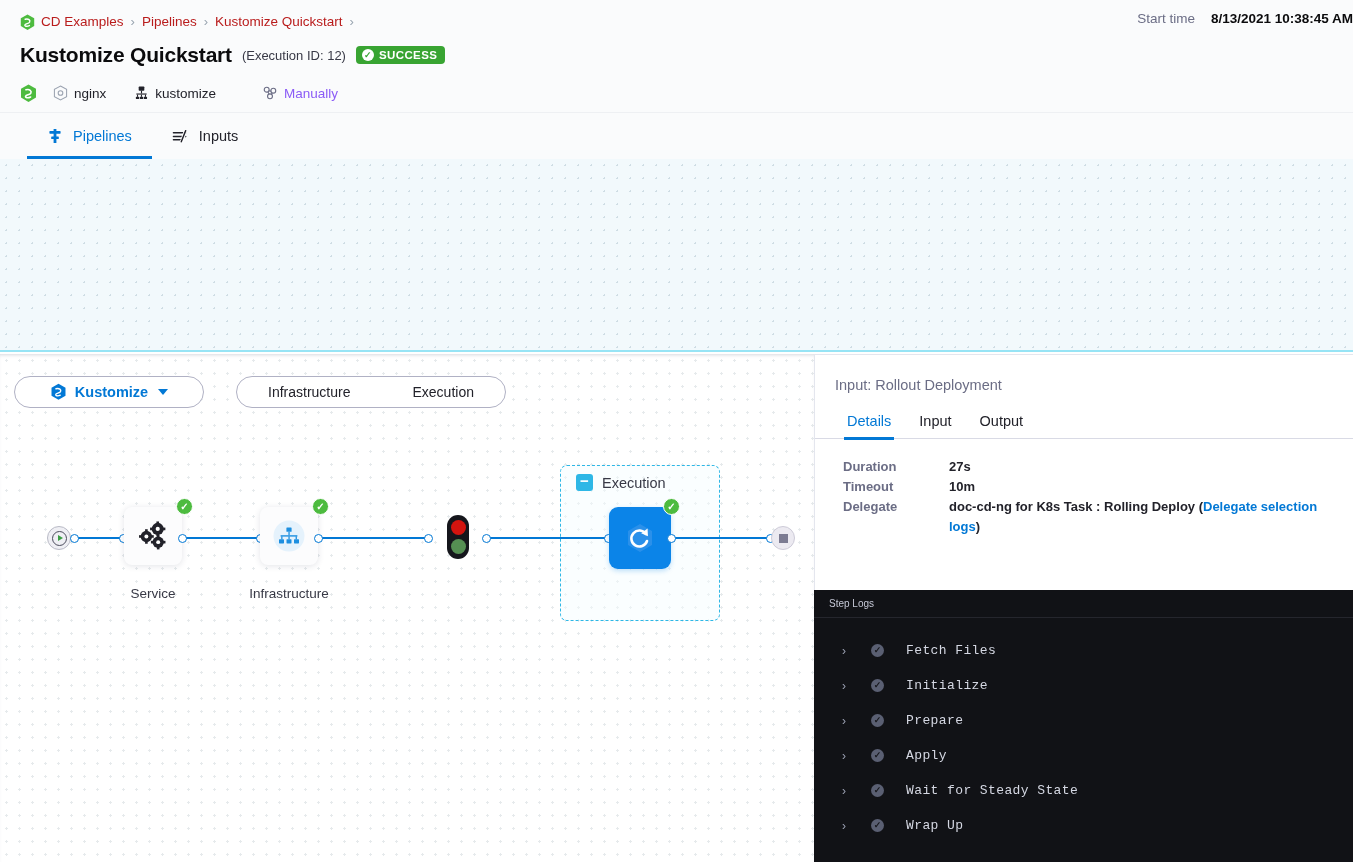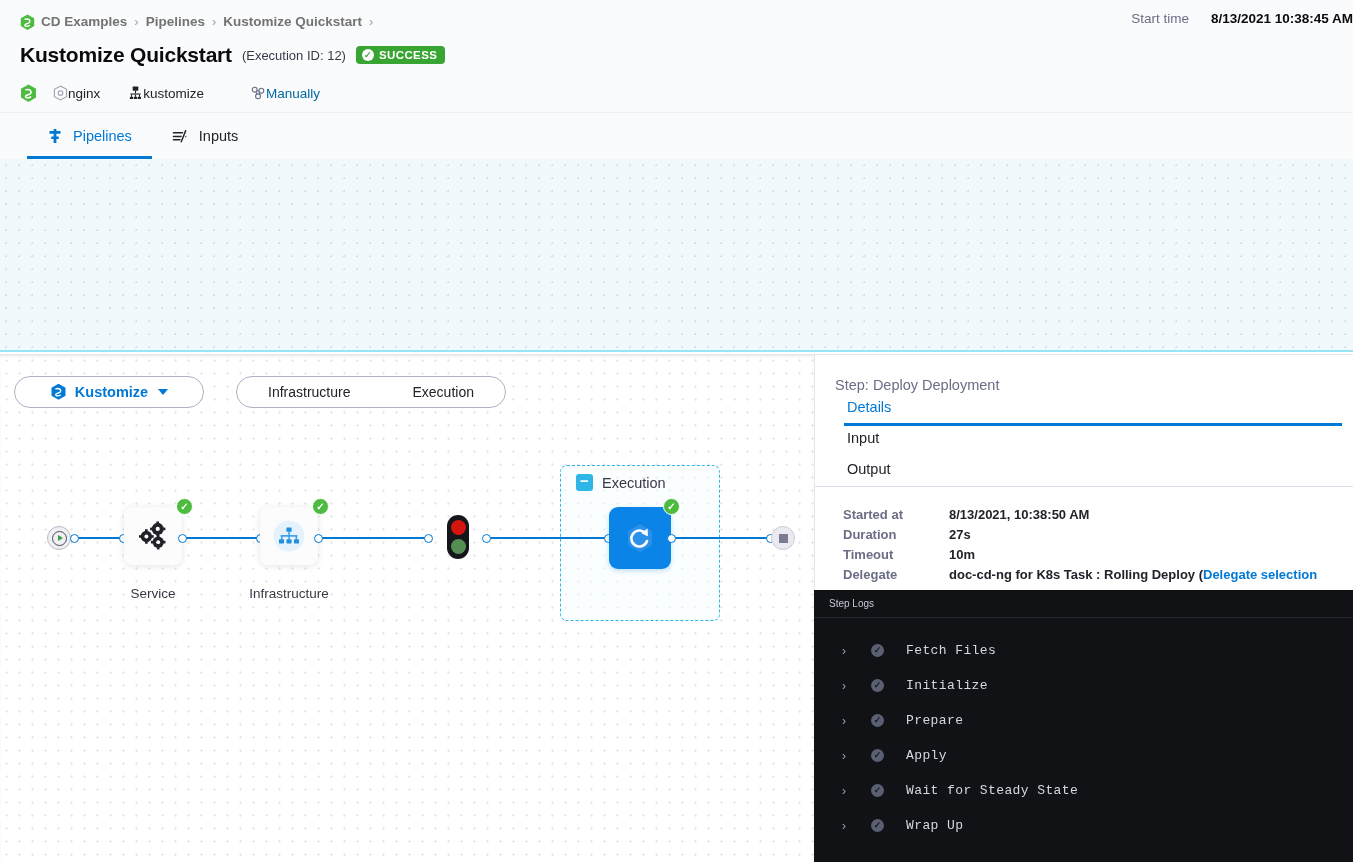--- a/index.html
+++ b/index.html
@@ -14,21 +14,21 @@
   
   .header {
     position: absolute; top: 0; left: 0; width: 1353px; height: 112px;
     background: #fafbfc;
     padding: 8px 20px 0 20px;
   }
   .breadcrumb {
     display: flex; align-items: center; gap: 6px;
     height: 26px; font-size: 13.5px;
   }
-  .bc-link { color: #737373; cursor: pointer; white-space: nowrap; font-weight: bold; }
+  .bc-link { color: #b91c1c; cursor: pointer; white-space: nowrap; }
   .bc-sep { color: #9aa5b1; font-size: 13px; font-weight: 300; padding: 0 1px; }
   .bc-logo {
     width: 15px; height: 17px; flex: 0 0 auto; display: inline-block;
     position: relative; top: 1px;
   }
 
   .title-row { display: flex; align-items: center; gap: 10px; margin-top: 6px; height: 30px; }
   .title-main { font-size: 21px; font-weight: bold; color: #0b0b0d; letter-spacing: -0.2px; }
   .title-exec { font-size: 13px; color: #383946; }
   .badge-success {
@@ -37,29 +37,29 @@
     border-radius: 4px; padding: 3px 8px 3px 6px;
     font-size: 11.5px; font-weight: bold; letter-spacing: 0.4px;
   }
   .badge-check {
     width: 12px; height: 12px; border-radius: 50%;
     background: #ffffff; color: #38a432;
     font-size: 9px; line-height: 12px; text-align: center; font-weight: bold;
   }
 
   .meta-row { display: flex; align-items: center; margin-top: 12px; height: 22px; font-size: 13.5px; color: #22222a; }
-  .meta-item { display: flex; align-items: center; gap: 0; }
+  .meta-item { display: flex; align-items: center; gap: 6px; }
   .meta-gap-a { width: 16px; }
   .meta-gap-b { width: 28px; }
   .meta-gap-c { width: 46px; }
-  .meta-link { color: #0369a1; cursor: pointer; }
+  .meta-link { color: #8b5cf6; cursor: pointer; }
 
   .startime {
     position: absolute; right: 0px; top: 11px;
-    display: flex; align-items: baseline; gap: 22px; font-size: 13.5px;
+    display: flex; align-items: baseline; gap: 16px; font-size: 13.5px;
     white-space: nowrap;
   }
   .st-label { color: #6b6d85; }
   .st-value { color: #0b0b0d; font-weight: bold; }
 
   
   .tabs {
     position: absolute; top: 112px; left: 0; width: 1353px; height: 47px;
     background: #fafbfc; display: flex; align-items: stretch; padding-left: 27px;
     border-top: 1px solid #eef0f3;
@@ -170,23 +170,22 @@
   .pill-secs .sec { font-size: 14px; color: #22222a; cursor: pointer; }
 
   
   .rightpanel {
     position: absolute; top: 354px; left: 814px; width: 539px; height: 508px;
     background: #ffffff; border-left: 1px solid #e4e6ee;
     border-top: 1px solid #e4e6ee;
   }
   .rp-title { padding: 22px 20px 0 20px; font-size: 14.5px; color: #6b6d85; }
   .rp-tabs {
-    display: flex; gap: 0; padding-left: 18px; margin-top: 0;
+    display: flex; gap: 0; padding-left: 18px; margin-top: 14px;
     border-bottom: 1.5px solid #d9dae5;
-    flex-direction: column;
   }
   .rp-tab {
     padding: 6px 14px 9px 14px; font-size: 14.5px; color: #22222a;
     cursor: pointer; position: relative;
   }
   .rp-tab.active { color: #0278d5; }
   .rp-tab.active::after {
     content: ""; position: absolute; left: 11px; right: 11px; bottom: -1.5px;
     height: 2.5px; background: #0278d5;
   }
@@ -441,33 +440,29 @@
     <span class="lbl">Kustomize</span>
     <span class="caret"></span>
   </div>
 
   <div class="pill pill-secs">
     <span class="sec">Infrastructure</span>
     <span class="sec">Execution</span>
   </div>
 
   <div class="rightpanel">
-    <div class="rp-title">Step: Deploy Deployment</div>
+    <div class="rp-title">Input: Rollout Deployment</div>
     <div class="rp-tabs">
       <div class="rp-tab active">Details</div>
       <div class="rp-tab">Input</div>
       <div class="rp-tab">Output</div>
     </div>
 
     <div class="rp-details">
       <div class="drow">
-        <span class="dkey">Started at</span>
-        <span class="dval">8/13/2021, 10:38:50 AM</span>
-      </div>
-      <div class="drow">
         <span class="dkey">Duration</span>
         <span class="dval">27s</span>
       </div>
       <div class="drow">
         <span class="dkey">Timeout</span>
         <span class="dval">10m</span>
       </div>
       <div class="drow">
         <span class="dkey">Delegate</span>
         <span class="dval"><span>doc-cd-ng for K8s Task : Rolling Deploy (</span><a>Delegate selection logs</a><span>)</span></span>

